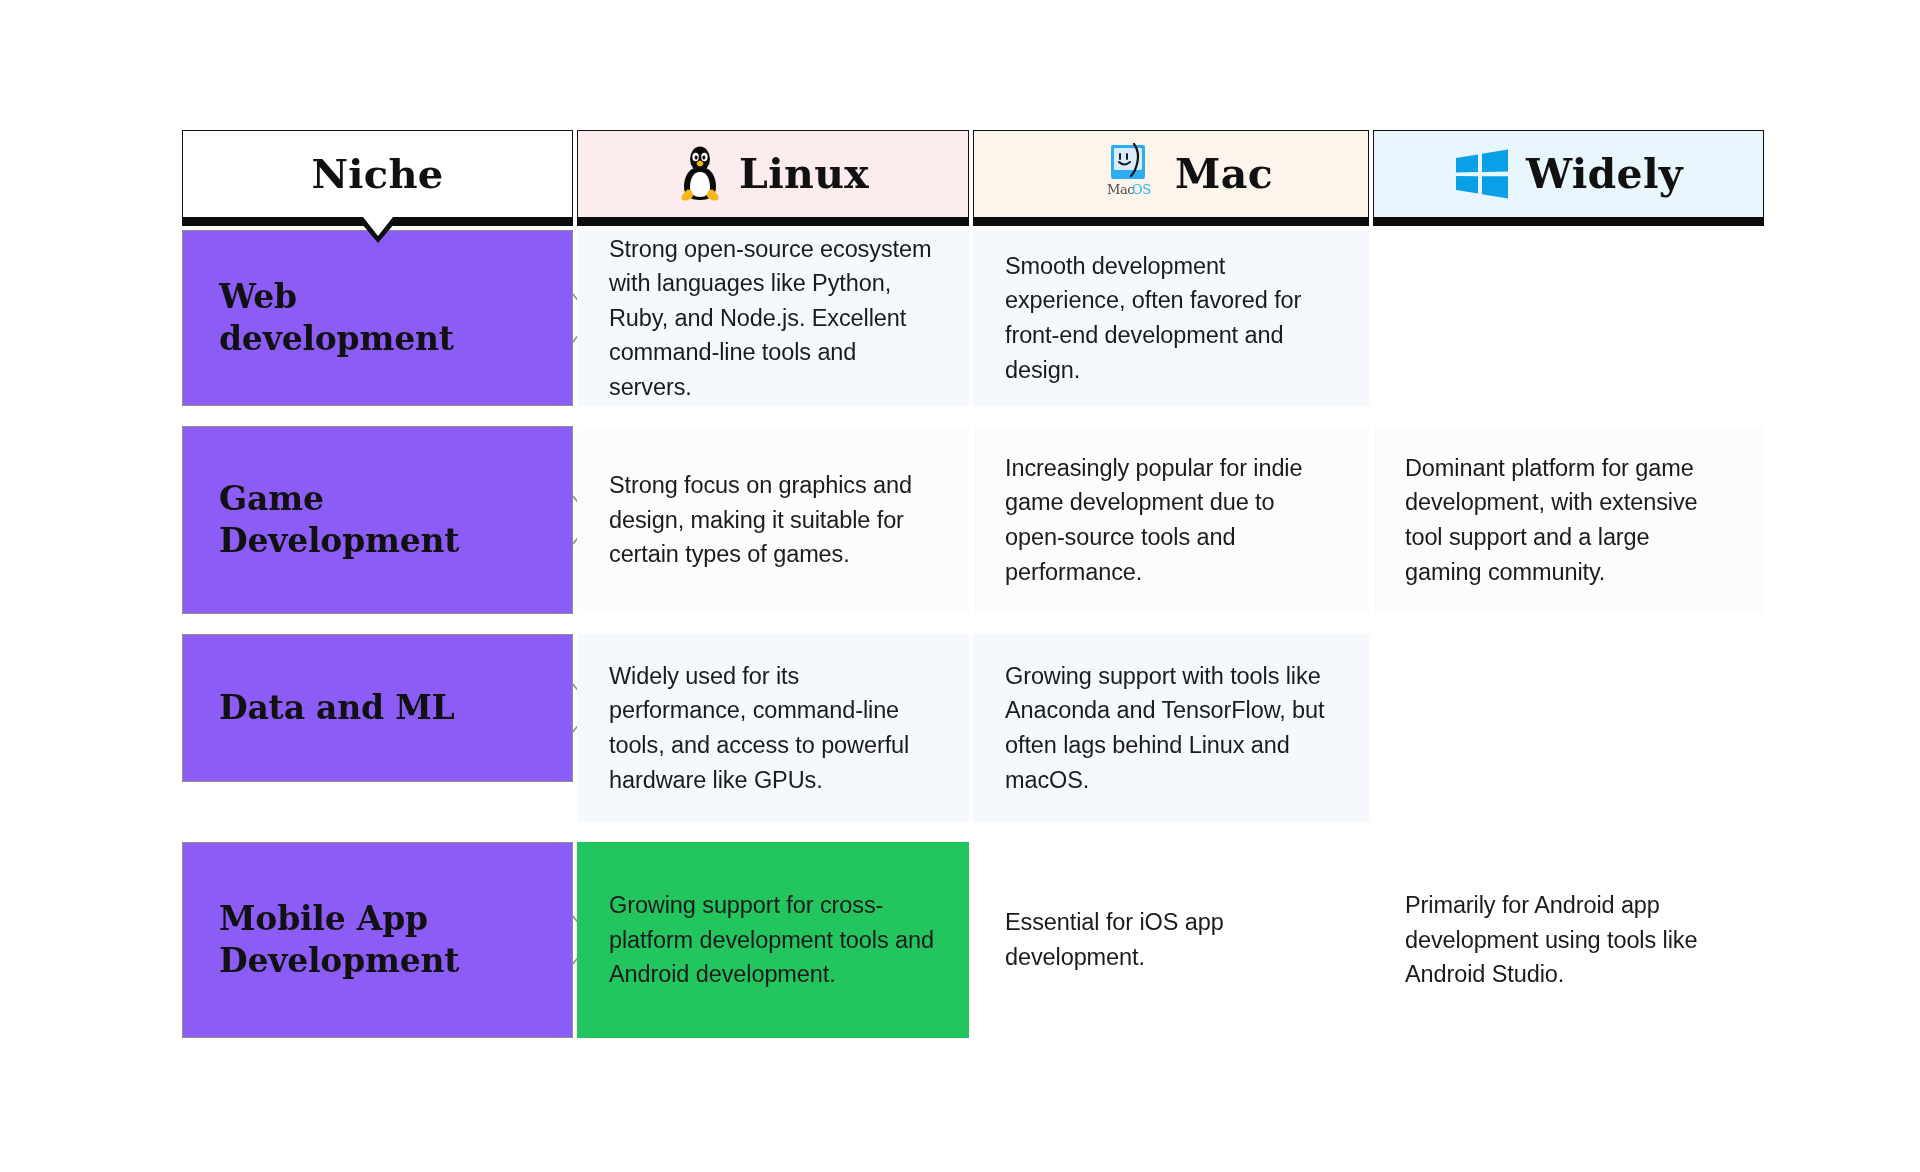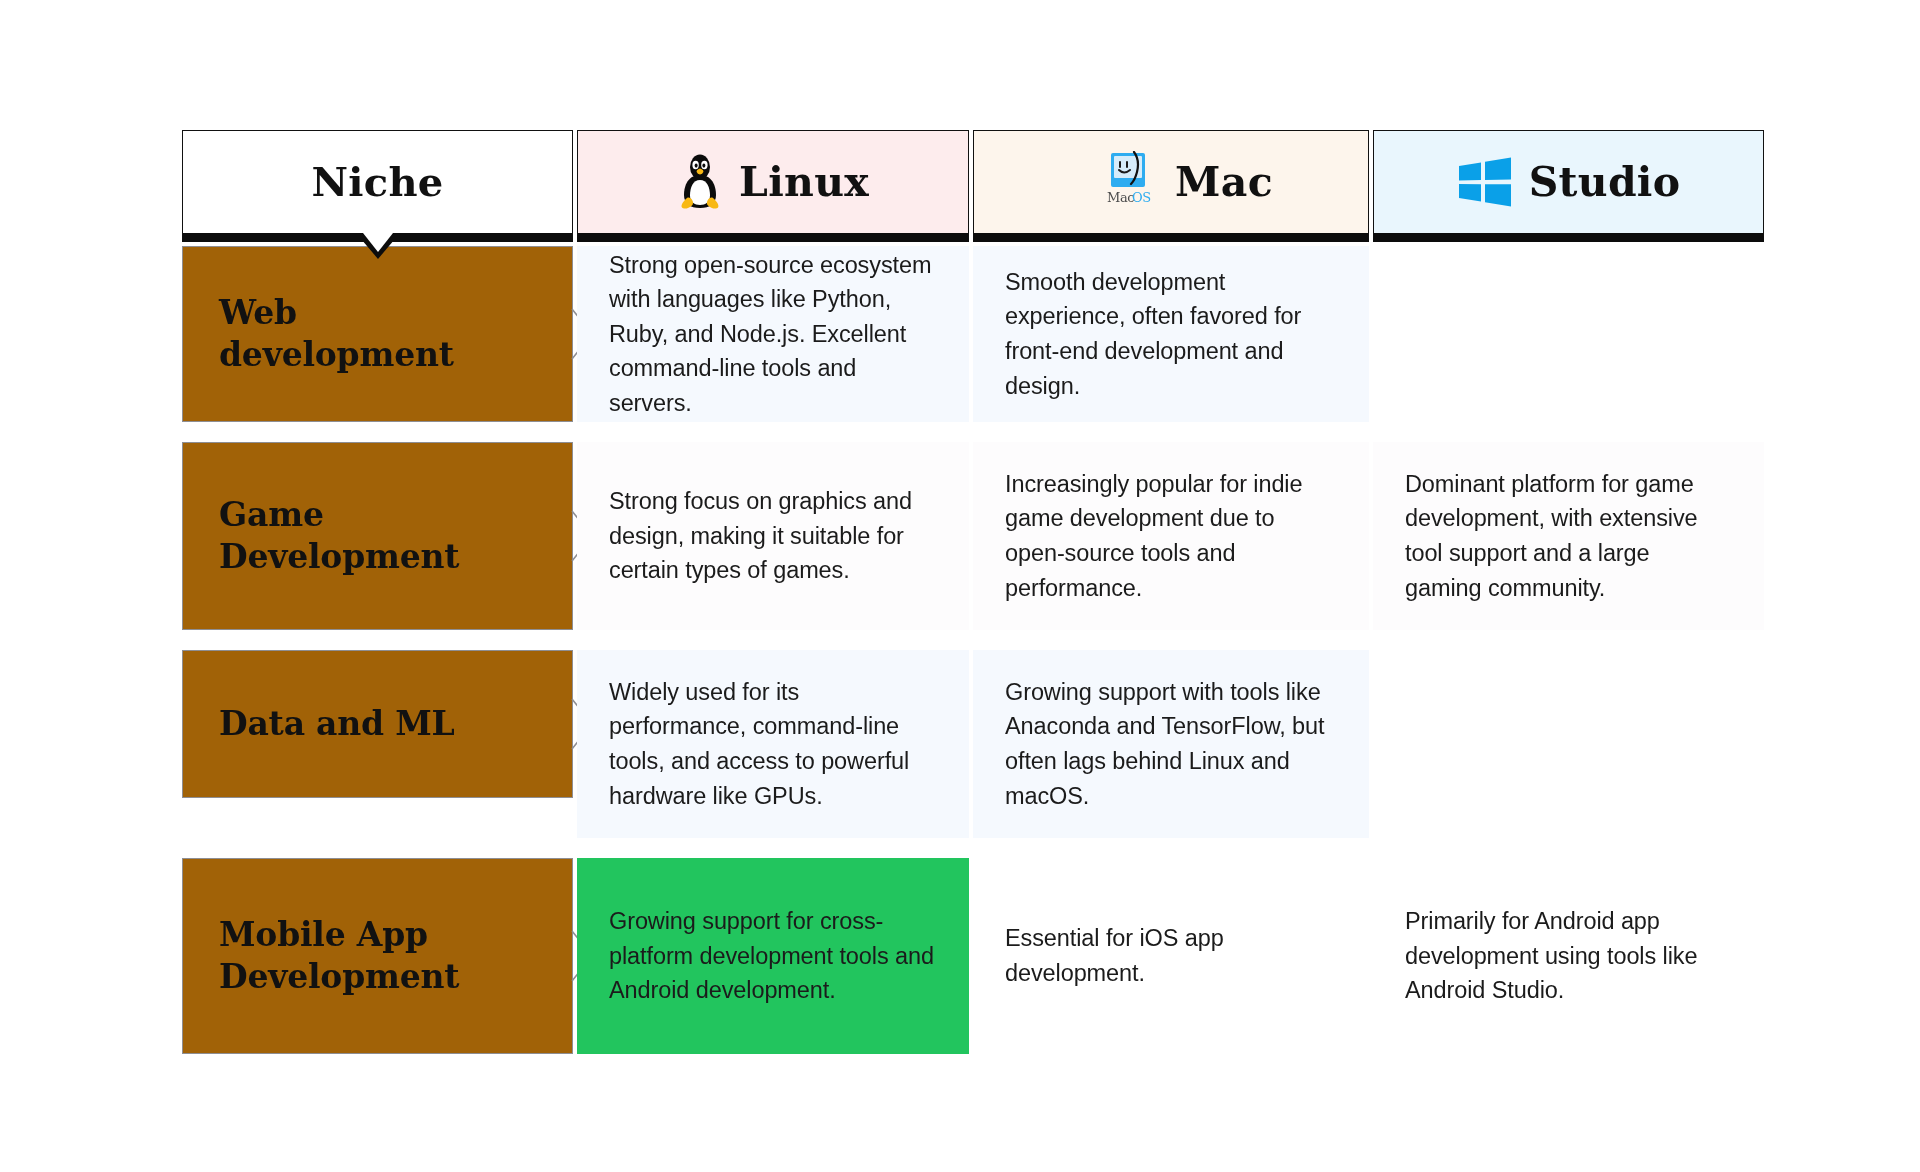--- a/index.html
+++ b/index.html
@@ -28,21 +28,21 @@
   
   .grid-row {
     display: grid;
     grid-template-columns: 391px 396px 400px 395px;
   }
 
   
   .hrow { position: relative; }
 
   .hcell {
-    height: 112px;
+    height: 96px;
     border: 1.5px solid #111111;
     border-bottom: 9px solid #0c0c0c;
     display: flex;
     align-items: center;
     justify-content: center;
     gap: 16px;
     position: relative;
     background: #ffffff;
   }
   .hcell.niche    { background: #ffffff; }
@@ -103,21 +103,21 @@
   .bcell {
     padding: 26px 34px 26px 32px;
     display: flex;
     align-items: center;
     position: relative;
     background: #ffffff;
   }
 
   .bcell.niche-cell {
     border: 1.5px solid #8e8e93;
-    background: #a16207;
+    background: #8b5cf6;
     padding: 20px 36px;
   }
 
   
   .brow.tint .bcell.desc { background: #f5f9fe; }
   .brow.plain .bcell.desc { background: #fdfcfd; }
 
   .nlabel {
     font-family: "DejaVu Serif", "Liberation Serif", serif;
     font-weight: 700;
@@ -193,21 +193,21 @@
         <span class="htitle">Mac</span>
       </div>
 
       <div class="hcell windows">
         <svg class="logo logo-win" viewBox="0 0 56 50">
           <path d="M2 9 L24 5.5 L24 23 L2 23.5 Z" fill="#0aa0e8"></path>
           <path d="M28 4.8 L54 0.5 L54 22.6 L28 23 Z" fill="#0aa0e8"></path>
           <path d="M2 27 L24 27.2 L24 44.5 L2 41 Z" fill="#0aa0e8"></path>
           <path d="M28 27.3 L54 27.2 L54 49.5 L28 45.2 Z" fill="#0aa0e8"></path>
         </svg>
-        <span class="htitle">Studio</span>
+        <span class="htitle">Widely</span>
       </div>
     </div>
 
     <div class="spacer-head"></div>
 
     <div class="grid-row brow tint">
       <div class="bcell niche-cell" style="height:176px">
         <span class="nlabel">Web development</span>
         <svg class="chev" viewBox="0 0 24 52">
           <path d="M1 1 L21 26 L1 51" stroke="#8e8e93" stroke-width="1.6" fill="none"></path>

